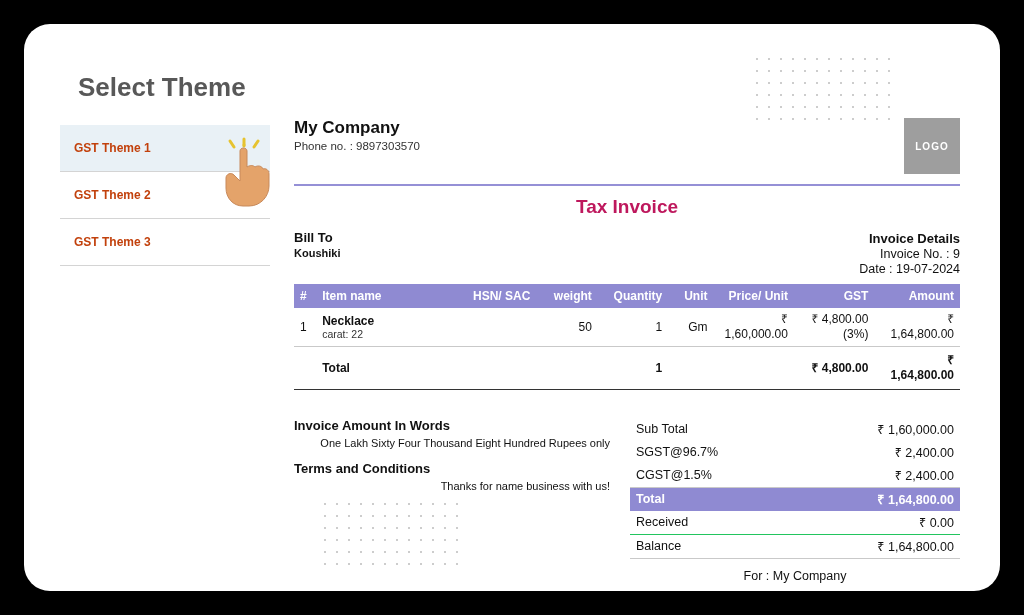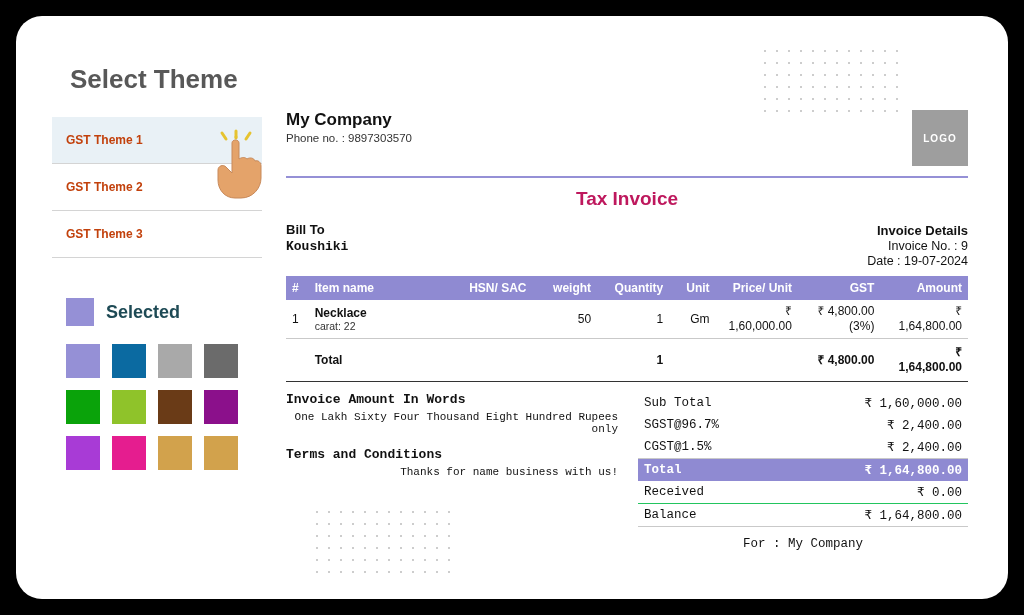--- a/index.html
+++ b/index.html
@@ -1,18 +1,18 @@
 <!DOCTYPE html>
 <html><head>
 <meta charset="utf-8">
 <style>
   * { margin: 0; padding: 0; box-sizing: border-box; }
   html, body { width: 1024px; height: 615px; font-family: Arial, Helvetica, sans-serif; background:#000; }
   .frame {
-    position: absolute; inset: 0; background:#000; border-radius: 8px; padding: 16px;
+    position: absolute; inset: 0; background:#000; border-radius: 8px; padding: 24px;
   }
   .page {
     position: relative; width: 100%; height: 100%; background:#fff; border-radius: 26px; overflow: hidden;
   }
   
   .dots { position:absolute; display:grid; gap:10px; }
   .dots span { width:2px; height:2px; background:#bdbdbd; border-radius:50%; }
   .dots-top { top:34px; right:110px; grid-template-columns: repeat(12, 2px); grid-template-rows: repeat(6, 2px); }
   .dots-bottom { bottom:26px; left:300px; grid-template-columns: repeat(12, 2px); grid-template-rows: repeat(6, 2px); }
 
@@ -42,21 +42,21 @@
   .invoice-header { display:flex; justify-content:space-between; align-items:flex-start; padding-bottom:4px; }
   .company-name { font-weight:700; font-size:17px; }
   .phone { font-size:11.5px; color:#333; margin-top:2px; }
   .logo-box { width:56px; height:56px; background:#9e9e9e; color:#fff; font-size:10px; font-weight:700; display:flex; align-items:center; justify-content:center; letter-spacing:1px; }
   .hr-accent { height:1.5px; background:#9590d6; margin-top:6px; }
 
   .doc-title { text-align:center; font-size:19px; font-weight:700; color:#be185d; margin:10px 0 12px; }
 
   .metarow { display:flex; justify-content:space-between; }
   .bill-to .hdr { font-weight:700; font-size:13px; }
-  .bill-to .cust { font-weight:700; font-size:13px; margin-top:2px;font-family:Liberation Mono, monospace;}
+  .bill-to .cust { font-weight:700; font-size:11px; margin-top:2px;}
   .inv-details { text-align:right; font-size:12.5px; }
   .inv-details .hdr { font-weight:700; font-size:13px; }
   .inv-details div { margin-top:1px; }
 
   table.items { width:100%; border-collapse:collapse; margin-top:8px; }
   table.items thead th {
     background:#8f8ad2; color:#fff; font-weight:700; font-size:12px; padding:5px 6px; text-align:right;
   }
   table.items thead th.left { text-align:left; }
   table.items thead th:first-child { width:22px; text-align:left; }
@@ -69,21 +69,21 @@
   table.items thead th:nth-child(8) { width:80px;margin-top:40px; }
   table.items thead th:nth-child(9) { width:85px; }
 
   table.items td { padding:4px 6px; font-size:12px; text-align:right; border-bottom:1px solid #c9c9c9; vertical-align:middle;}
   table.items td.left { text-align:left; }
   table.items .item-name { font-weight:700; }
   table.items .item-sub { font-size:10.5px; font-weight:400; color:#333; }
   table.items .two-line { line-height:1.25; }
   table.items tr.total-row td { font-weight:700; border-bottom:1.5px solid #333; padding-top:6px; padding-bottom:6px;}
 
-  .lower { display:flex; gap:20px; margin-top:10px;font-family:Liberation Mono, monospace; }
+  .lower { display:flex; gap:20px; margin-top:28px; }
   .lower-left { flex:1; }
   .lower-left .hdr { font-weight:700; font-size:13px; }
   .lower-left .txt { font-size:11px; margin:4px 0 12px;text-align:right; }
   .lower-right { width:330px; }
   .sumtbl { width:100%; border-collapse:collapse; font-size:12.5px; }
   .sumtbl td { padding:3px 6px; }
   .sumtbl td:last-child { text-align:right; }
   .sumtbl tr.sep td { border-top:1px solid #22c55e; }
   .sumtbl tr.bsep td { border-bottom:1px solid #c9c9c9; }
   .sumtbl tr.total td { background:#8f8ad2; color:#fff; font-weight:700; }
@@ -264,40 +264,20 @@
             </svg>
           </span>
         </div>
         <div class="theme-item">
           <span>GST Theme 2</span>
         </div>
         <div class="theme-item">
           <span>GST Theme 3</span>
         </div>
 
-        <div class="swatch-section">
-          <div class="swatch-header">
-            <div class="selected-box" style="background: rgb(149, 144, 214);"></div>
-            <div class="label">Selected</div>
-          </div>
-          <div class="swatch-grid" id="swatch-grid">
-              <div class="swatch" style="background: rgb(149, 144, 214);"></div>
-              <div class="swatch" style="background: rgb(11, 106, 161);"></div>
-              <div class="swatch" style="background: rgb(169, 169, 169);"></div>
-              <div class="swatch" style="background: rgb(107, 107, 107);"></div>
-              <div class="swatch" style="background: rgb(10, 163, 10);"></div>
-              <div class="swatch" style="background: rgb(143, 195, 42);"></div>
-              <div class="swatch" style="background: rgb(106, 59, 23);"></div>
-              <div class="swatch" style="background: rgb(139, 16, 139);"></div>
-              <div class="swatch" style="background: rgb(168, 59, 214);"></div>
-              <div class="swatch" style="background: rgb(229, 29, 143);"></div>
-              <div class="swatch" style="background: rgb(210, 162, 76);"></div>
-              <div class="swatch" style="background: rgb(210, 162, 76);"></div>
-            </div>
-        </div>
       </aside>
 
       <section class="invoice">
         <div class="invoice-header">
           <div>
             <div class="company-name">My Company</div>
             <div class="phone">
               <span>Phone no. :</span> <span>9897303570</span>
             </div>
           </div>

